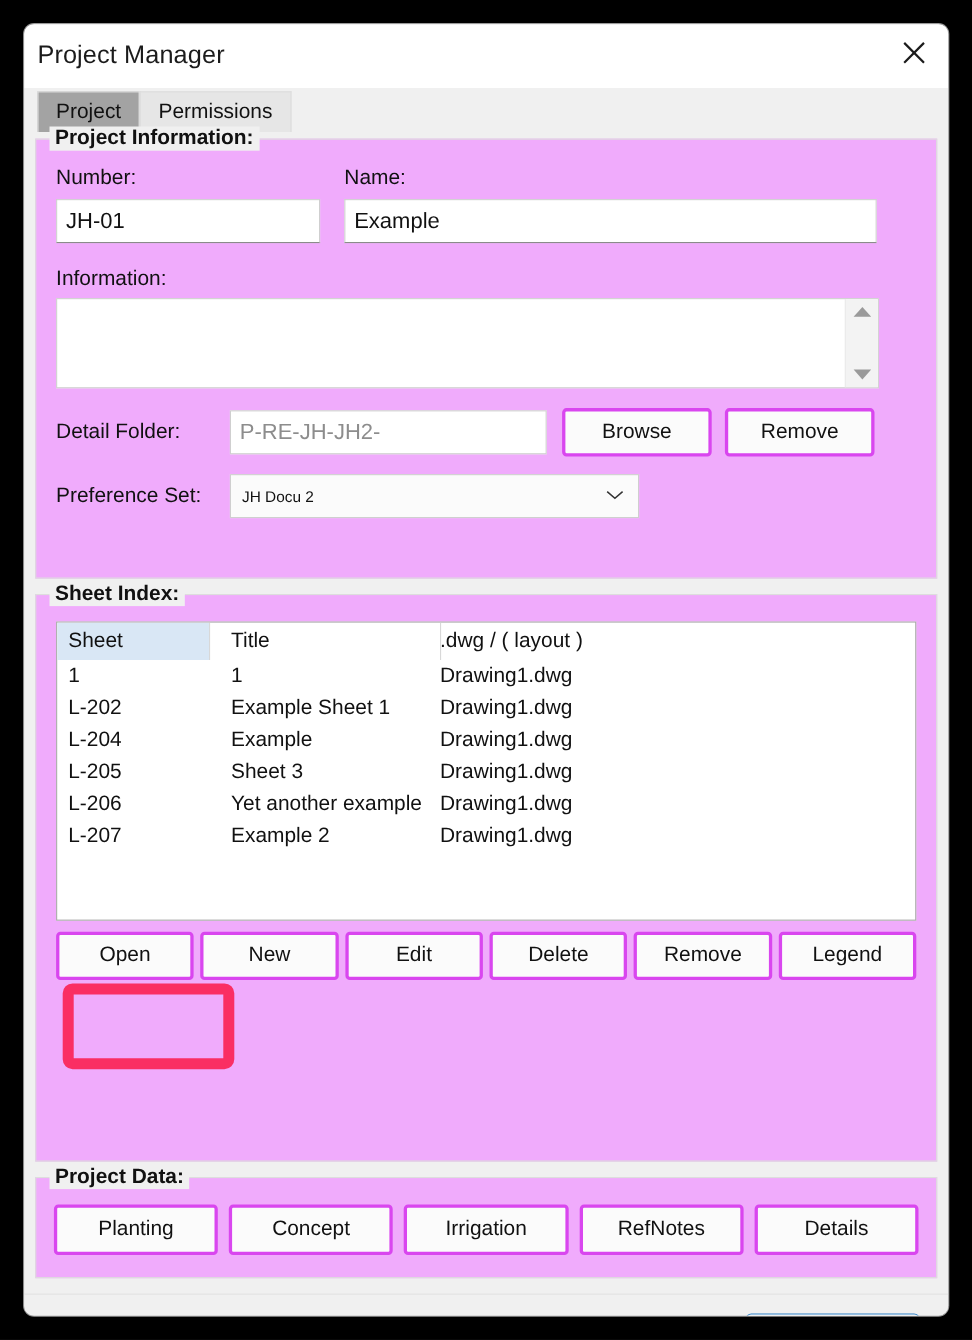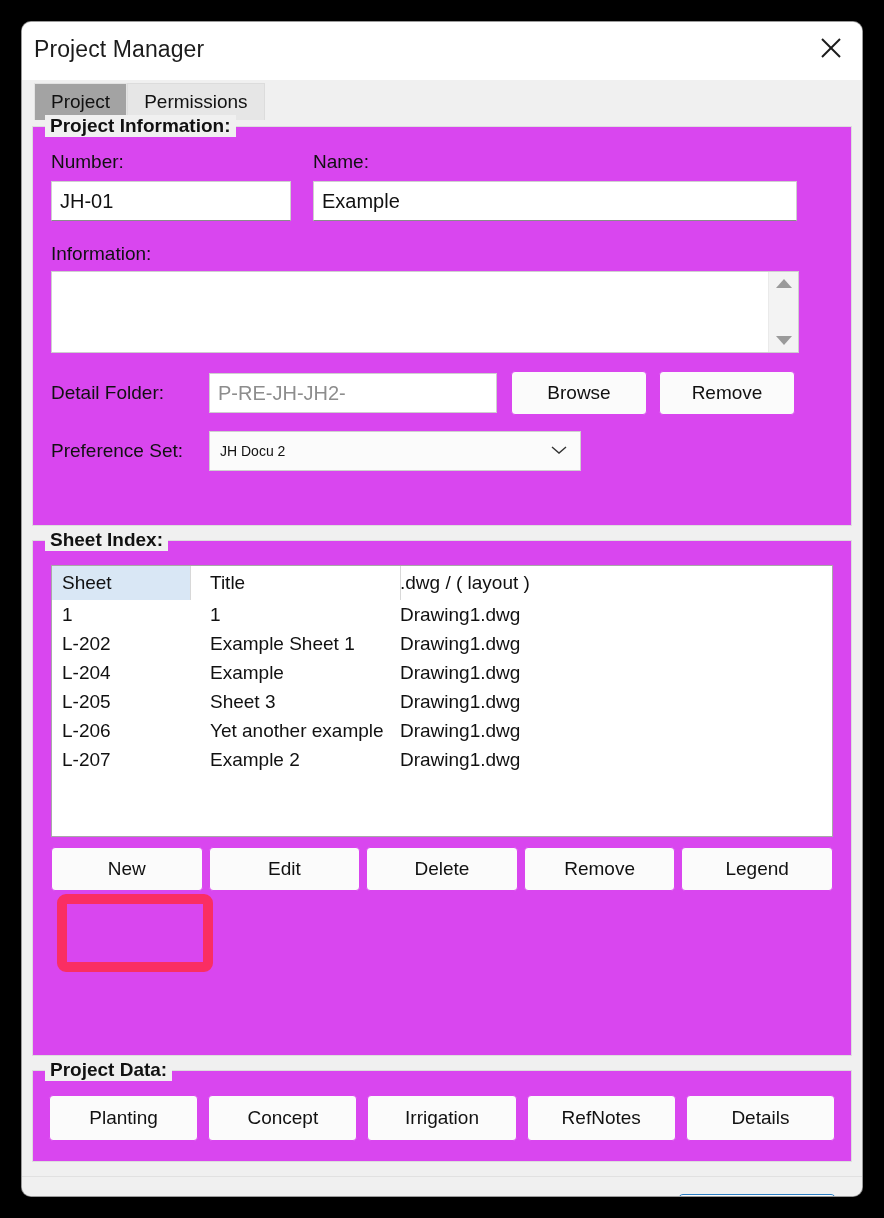--- a/index.html
+++ b/index.html
@@ -77,21 +77,21 @@
   .body {
     flex: 1 1 auto;
     background: #f0f0f0;
     padding: 6px 10px 0 10px;
     position: relative;
   }
 
   
   .group {
     position: relative;
-    background: #d946ef;
+    background: #f0abfc;
     border: 1px solid #dddddd;
     margin-bottom: 14px;
   }
   .group-label {
     position: absolute;
     top: -12px; left: 12px;
     background: #f0f0f0;
     padding: 0 5px;
     font-size: 19px;
     font-weight: bold;
@@ -154,21 +154,21 @@
   .arrow-up, .arrow-dn {
     width: 0; height: 0;
     border-left: 8px solid transparent;
     border-right: 8px solid transparent;
   }
   .arrow-up { border-bottom: 9px solid #9a9a9a; }
   .arrow-dn { border-top: 9px solid #9a9a9a; }
 
   .btn {
     background: #fbfbfb;
-    border: 1px solid #d946ef;
+    border: 3px solid #d946ef;
     border-radius: 4px;
     font-size: 19px;
     color: #111;
     height: 44px;
     display: flex; align-items: center; justify-content: center;
     cursor: pointer;
     font-family: "Liberation Sans", sans-serif;
   }
 
   .combo {
@@ -374,20 +374,21 @@
             <div class="c-dwg">Drawing1.dwg</div>
           </div>
           <div class="lrow">
             <div class="c-sheet">L-207</div>
             <div class="c-title">Example 2</div>
             <div class="c-dwg">Drawing1.dwg</div>
           </div>
         </div>
 
         <div class="btnrow">
+          <div class="btn">Open</div>
           <div class="btn">New</div>
           <div class="btn">Edit</div>
           <div class="btn">Delete</div>
           <div class="btn">Remove</div>
           <div class="btn">Legend</div>
         </div>
 
       </div>
     </div>
 

